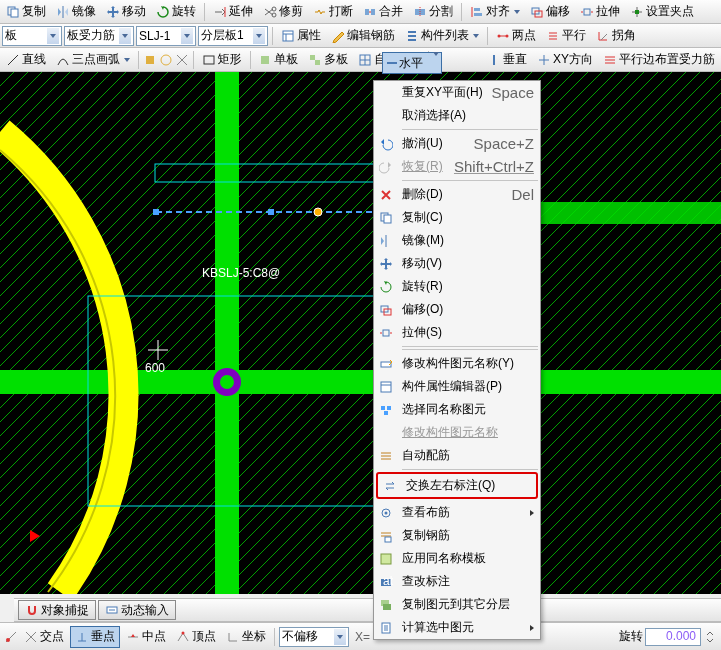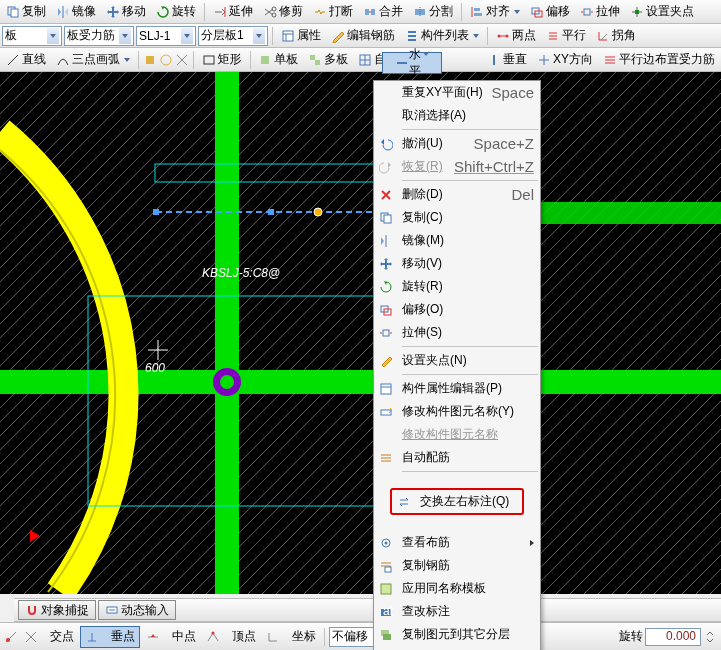--- a/index.html
+++ b/index.html
@@ -7,41 +7,41 @@
 
 .tb { display:flex; align-items:center; height:24px; background:linear-gradient(#fdfdfd,#e4e4e4); border-bottom:1px solid #bcbcbc; padding:0 2px; gap:2px; }
 .tb-btn { display:flex; align-items:center; gap:2px; padding:1px 4px; height:20px; cursor:pointer; white-space:nowrap; }
 .ico { width:14px; height:14px; display:inline-block; flex-shrink:0; }
 .sep { width:1px; height:18px; background:#c0c0c0; margin:0 2px; }
 .combo { display:flex; align-items:center; height:20px; background:#fff; border:1px solid #7f9db9; padding:0 2px; }
 .combo .arr { width:12px; height:16px; background:linear-gradient(#eaf0f8,#c4d5ec); display:flex; align-items:center; justify-content:center; margin-left:2px; }
 .tri { width:0; height:0; border-left:3px solid transparent; border-right:3px solid transparent; border-top:4px solid #4a6a99; }
 .tri-r { width:0; height:0; border-top:3px solid transparent; border-bottom:3px solid transparent; border-left:4px solid #333; }
 
-.canvas-area { position:absolute; top:72px; left:0; right:0; bottom:56px; background:#000; overflow:hidden;font-style:italic; }
+.canvas-area { position:absolute; top:72px; left:0; right:0; bottom:56px; background:#000; overflow:hidden; }
 .canvas-area svg { width:100%; height:100%; display:block; }
 
 .ctx-menu { position:absolute; left:373px; top:80px; width:168px; background:#f5f5f5; border:1px solid #979797; box-shadow:2px 2px 4px rgba(0,0,0,.3); z-index:10; }
 .ctx-row { display:flex; align-items:center; height:23px; padding:0 6px 0 2px; position:relative; cursor:pointer; }
 .ctx-dis { color:#999;text-decoration:underline; }
 .ctx-ico { width:20px; height:20px; display:flex; align-items:center; justify-content:center; margin-right:6px; }
 .ctx-lbl { flex:1; }
 .ctx-sc { color:#666; font-size:15px; }
 .ctx-sep { height:1px; background:#c5c5c5; margin:2px 2px 2px 28px; }
-.ctx-hl { border:2px solid #d00; border-radius:3px; margin:16px; }
+.ctx-hl { border:2px solid #d00; border-radius:3px; margin:2px; }
 .ctx-arr { position:absolute; right:6px; }
 
 .bottom-bar { position:absolute; left:14px; bottom:28px; height:24px; display:flex; align-items:center; background:linear-gradient(#fdfdfd,#e4e4e4); border-top:1px solid #bcbcbc; border-bottom:1px solid #bcbcbc; padding:0 4px; gap:2px; width:100%; }
 .toggle-btn { display:flex; align-items:center; gap:2px; padding:1px 6px; border:1px solid #8a8a8a; background:linear-gradient(#f8f8f8,#dcdcdc); height:20px; cursor:pointer; }
 
 .status-bar { position:absolute; left:0; bottom:0; height:28px; display:flex; align-items:center; background:linear-gradient(#fdfdfd,#e4e4e4); border-top:1px solid #bcbcbc; padding:0 4px; gap:2px; width:100%; }
-.sb-btn { display:flex; align-items:center; gap:12px; padding:1px 4px; height:22px; cursor:pointer; }
-.num-box { width:56px; height:18px; background:#fff; border:1px solid #7f9db9; padding:0 4px; text-align:right; color:#7f1d1d; }
-
-.overlay-btn { position:absolute; left:382px; top:52px; width:60px; height:22px; display:flex; align-items:center; background:#bcd4ee; border:1px solid #3b6ea5; padding:0 12px; z-index:9; }
+.sb-btn { display:flex; align-items:center; gap:2px; padding:1px 4px; height:22px; cursor:pointer; }
+.num-box { width:56px; height:18px; background:#fff; border:1px solid #7f9db9; padding:0 4px; text-align:right; color:#8b5cf6; }
+
+.overlay-btn { position:absolute; left:382px; top:52px; width:60px; height:22px; display:flex; align-items:center; background:#bcd4ee; border:1px solid #3b6ea5; padding:0 2px; z-index:9; }
 </style>
 </head>
 <body>
 
 <div class="tb">
   <div class="tb-btn">
       <span class="ico"><svg viewBox="0 0 14 14">
           <rect x="2" y="2" width="7" height="8" fill="none" stroke="#4a7ab5"></rect>
           <rect x="5" y="4" width="7" height="8" fill="#fff" stroke="#4a7ab5"></rect>
         </svg></span>
@@ -417,46 +417,48 @@
   <div class="ctx-row">
       <span class="ctx-ico">
         <svg width="14" height="14">
           <rect x="4" y="4" width="6" height="6" fill="none" stroke="#4a7ab5"></rect>
           <path d="M1 7h2M11 7h2" stroke="#d33"></path>
         </svg>
       </span>
       <span class="ctx-lbl">拉伸(S)</span>
     </div>
   <div class="ctx-sep"></div>
-  <div class="ctx-row">
-      <span class="ctx-ico">
-        <svg width="14" height="14">
-          <path d="M3 11l8-8 2 2-8 8z" fill="#f0c050" stroke="#c80"></path>
-        </svg>
-      </span>
-      <span class="ctx-lbl">设置夹点(N)</span>
-    </div>
   <div class="ctx-sep"></div>
+  <div class="ctx-row">
+      <span class="ctx-ico">
+        <svg width="14" height="14">
+          <rect x="2" y="5" width="10" height="5" fill="#fff" stroke="#4a7ab5"></rect>
+          <path d="M11 3l2 2-3 3" stroke="#f0a000" fill="none"></path>
+        </svg>
+      </span>
+      <span class="ctx-lbl">修改构件图元名称(Y)</span>
+    </div>
   <div class="ctx-row">
       <span class="ctx-ico">
         <svg width="14" height="14">
           <rect x="2" y="2" width="10" height="10" fill="#fff" stroke="#4a7ab5"></rect>
           <path d="M2 5h10" stroke="#4a7ab5"></path>
         </svg>
       </span>
       <span class="ctx-lbl">构件属性编辑器(P)</span>
     </div>
   <div class="ctx-row">
       <span class="ctx-ico">
         <svg width="14" height="14">
-          <rect x="2" y="5" width="10" height="5" fill="#fff" stroke="#4a7ab5"></rect>
-          <path d="M11 3l2 2-3 3" stroke="#f0a000" fill="none"></path>
-        </svg>
-      </span>
-      <span class="ctx-lbl">修改构件图元名称(Y)</span>
+          <rect x="2" y="3" width="4" height="4" fill="#4aa0ff"></rect>
+          <rect x="8" y="3" width="4" height="4" fill="#4aa0ff"></rect>
+          <rect x="5" y="8" width="4" height="4" fill="#4aa0ff"></rect>
+        </svg>
+      </span>
+      <span class="ctx-lbl">选择同名称图元</span>
     </div>
   <div class="ctx-row ctx-dis">
       <span class="ctx-ico"></span>
       <span class="ctx-lbl">修改构件图元名称</span>
     </div>
   <div class="ctx-row">
       <span class="ctx-ico">
         <svg width="14" height="14">
           <path d="M2 4h10M2 7h10M2 10h10" stroke="#c08020"></path>
         </svg>

